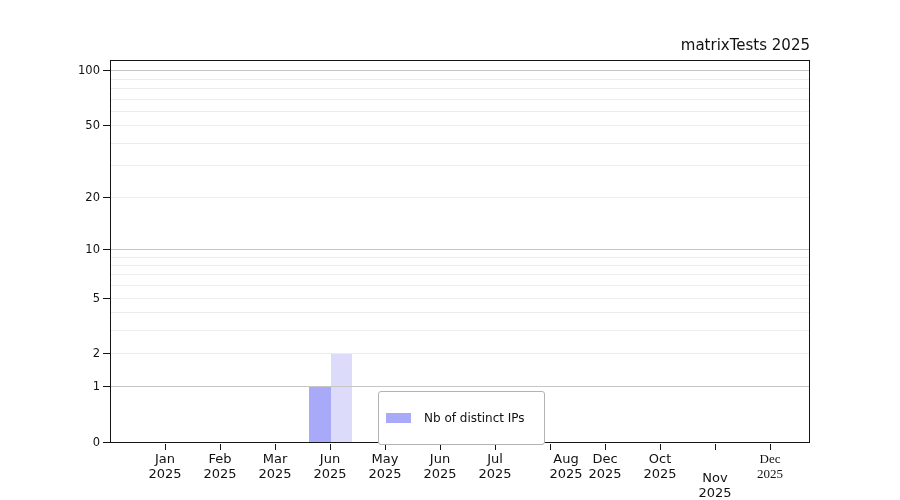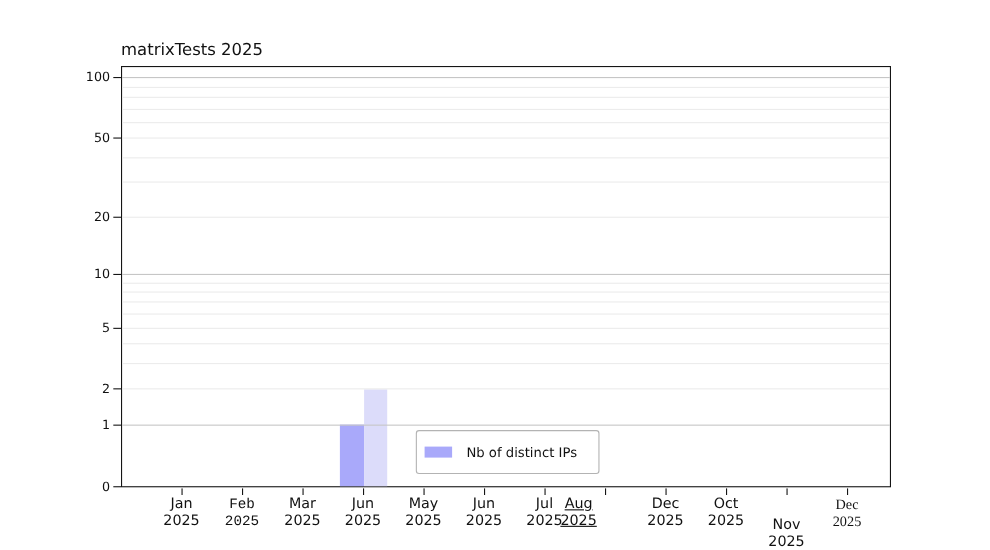--- a/index.html
+++ b/index.html
@@ -1,30 +1,30 @@
 <!DOCTYPE html>
 <html><head>
 <meta charset="utf-8">
 <style>
   html,body{margin:0;padding:0;background:#ffffff;}
   body{width:900px;height:500px;font-family:"DejaVu Sans","Liberation Sans",sans-serif;}
   .canvas{position:relative;width:900px;height:500px;background:#fff;overflow:hidden;}
-  .chart-title{position:absolute;left:110px;top:36px;width:700px;text-align:left;
+  .chart-title{position:absolute;left:110px;top:36px;width:700px;text-align:right;
     font-size:15px;color:#111;}
   .plot{position:absolute;left:110px;top:60px;width:700px;height:383px;
     border:1px solid #151515;box-sizing:border-box;background:#fff;}
   .gridline{position:absolute;left:0;width:100%;height:1px;}
   .bar{position:absolute;bottom:0;}
   .y-tick{position:absolute;width:7px;height:1px;background:#151515;}
   .y-tick-label{position:absolute;width:44px;text-align:right;font-size:11.5px;
     color:#111;height:16px;line-height:16px;}
   .x-tick{position:absolute;width:1px;height:6px;background:#151515;}
   .x-tick-label{position:absolute;width:60px;text-align:center;font-size:13px;
     line-height:15px;color:#111;white-space:pre-line;}
-  .legend{position:absolute;left:378px;top:391px;width:167px;height:40px;
+  .legend{position:absolute;left:378px;top:391px;width:167px;height:54px;
     background:#fff;border:1px solid #b3b3b3;border-radius:3px;box-sizing:border-box;
     display:flex;flex-direction:column;justify-content:center;gap:3px;padding-left:7px;}
   .legend-row{display:flex;align-items:center;height:16px;}
   .legend-swatch{display:inline-block;width:25px;height:10px;margin-right:13px;}
   .legend-label{font-size:12px;color:#111;line-height:16px;}
 </style>
 </head>
 <body>
 
 <div class="canvas">
@@ -66,39 +66,39 @@
       <div class="y-tick" style="left: 103px; top: 196.728px;"></div>
       <div class="y-tick-label" style="left: 56px; top: 188.728px;">20</div>
       <div class="y-tick" style="left: 103px; top: 125.246px;"></div>
       <div class="y-tick-label" style="left: 56px; top: 117.246px;">50</div>
       <div class="y-tick" style="left: 103px; top: 70.1984px;"></div>
       <div class="y-tick-label" style="left: 56px; top: 62.1984px;">100</div>
       <div class="x-tick" style="left: 165px; top: 444px;"></div>
       <div class="x-tick-label" style="left: 135px; top: 451px;">Jan
 2025</div>
       <div class="x-tick" style="left: 220px; top: 444px;"></div>
-      <div class="x-tick-label" style="left: 190px; top: 451px; font-family: Liberation Mono, monospace;">Feb
+      <div class="x-tick-label" style="left: 190px; top: 451px;">Feb
 2025</div>
       <div class="x-tick" style="left: 275px; top: 444px;"></div>
       <div class="x-tick-label" style="left: 245px; top: 451px;">Mar
 2025</div>
       <div class="x-tick" style="left: 330px; top: 444px;"></div>
       <div class="x-tick-label" style="left: 300px; top: 451px;">Jun
 2025</div>
       <div class="x-tick" style="left: 385px; top: 444px;"></div>
       <div class="x-tick-label" style="left: 355px; top: 451px;">May
 2025</div>
       <div class="x-tick" style="left: 440px; top: 444px;"></div>
       <div class="x-tick-label" style="left: 410px; top: 451px;">Jun
 2025</div>
       <div class="x-tick" style="left: 495px; top: 444px;"></div>
       <div class="x-tick-label" style="left: 465px; top: 451px;">Jul
 2025</div>
       <div class="x-tick" style="left: 550px; top: 444px;"></div>
-      <div class="x-tick-label" style="left: 496px; top: 451px; text-decoration: underline;">Aug
+      <div class="x-tick-label" style="left: 536px; top: 451px;">Aug
 2025</div>
       <div class="x-tick" style="left: 605px; top: 444px;"></div>
       <div class="x-tick-label" style="left: 575px; top: 451px;">Dec
 2025</div>
       <div class="x-tick" style="left: 660px; top: 444px;"></div>
       <div class="x-tick-label" style="left: 630px; top: 451px;">Oct
 2025</div>
       <div class="x-tick" style="left: 715px; top: 444px;"></div>
       <div class="x-tick-label" style="left: 685px; top: 470px;">Nov
 2025</div>

